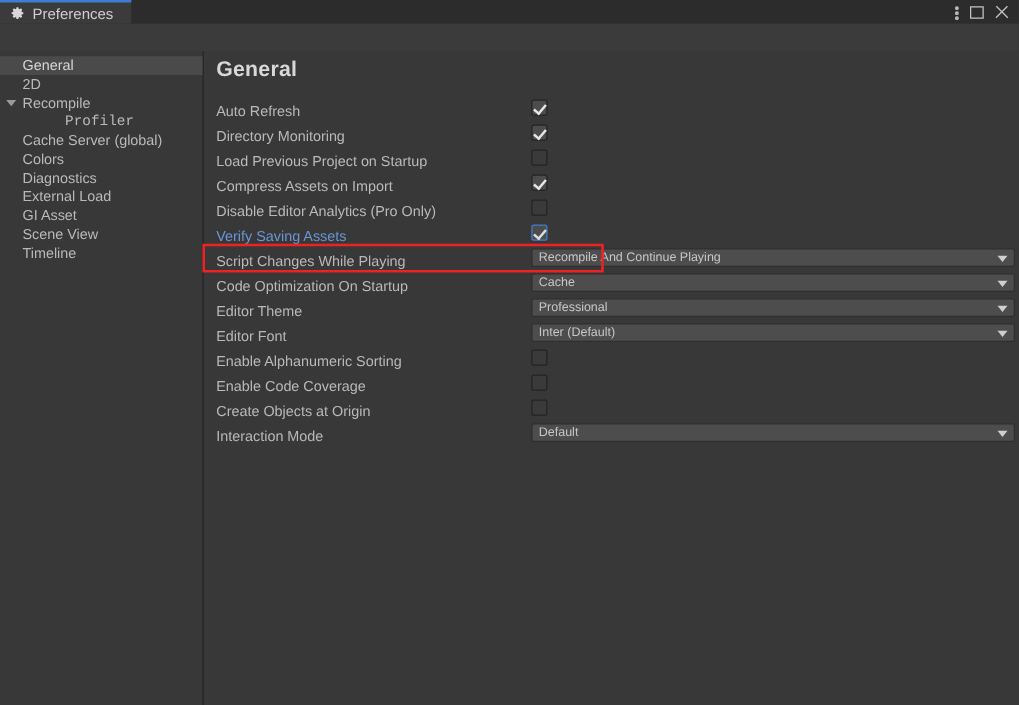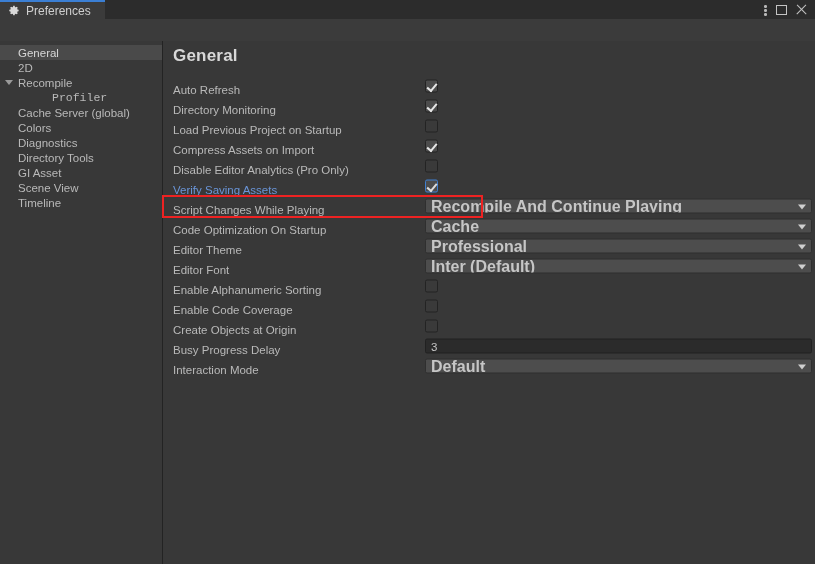--- a/index.html
+++ b/index.html
@@ -162,23 +162,23 @@
   .cb.focus { border: 1.5px solid #3e7fd0; }
   .cb.focus::after { border-color: #dcdcdc; }
 
   .dd {
     width: 387px; height: 15px;
     background: #4d4d4d;
     border: 1px solid #2f2f2f;
     border-radius: 2px;
     display: flex; align-items: center;
     padding-left: 5px;
-    font-size: 16px; color: #c6c6c6;
-    position: relative;
-    white-space: nowrap; overflow: hidden; font-weight: bold;
+    font-size: 10px; color: #c6c6c6;
+    position: relative;
+    white-space: nowrap; overflow: hidden;
   }
   .dd .arrow {
     position: absolute; right: 5px; top: 5px;
     width: 0; height: 0;
     border-left: 4px solid transparent;
     border-right: 4px solid transparent;
     border-top: 5px solid #cfcfcf;
   }
   .tf {
     width: 387px; height: 15px;
@@ -250,21 +250,21 @@
       <div class="side-item">
         <span>Cache Server (global)</span>
       </div>
       <div class="side-item">
         <span>Colors</span>
       </div>
       <div class="side-item">
         <span>Diagnostics</span>
       </div>
       <div class="side-item">
-        <span>Directory Tools</span>
+        <span>External Load</span>
       </div>
       <div class="side-item">
         <span>GI Asset</span>
       </div>
       <div class="side-item">
         <span>Scene View</span>
       </div>
       <div class="side-item">
         <span>Timeline</span>
       </div>
@@ -357,28 +357,20 @@
             <div class="cb"></div>
           </div>
         </div>
         <div class="row">
           <div class="row-label">Create Objects at Origin</div>
           <div class="ctrl">
             <div class="cb"></div>
           </div>
         </div>
         <div class="row">
-          <div class="row-label">Busy Progress Delay</div>
-          <div class="ctrl">
-            <div class="tf">
-              <span>3</span>
-            </div>
-          </div>
-        </div>
-        <div class="row">
           <div class="row-label">Interaction Mode</div>
           <div class="ctrl">
             <div class="dd">
               <span>Default</span>
               <span class="arrow"></span>
             </div>
           </div>
         </div>
       </div>
   </div>

